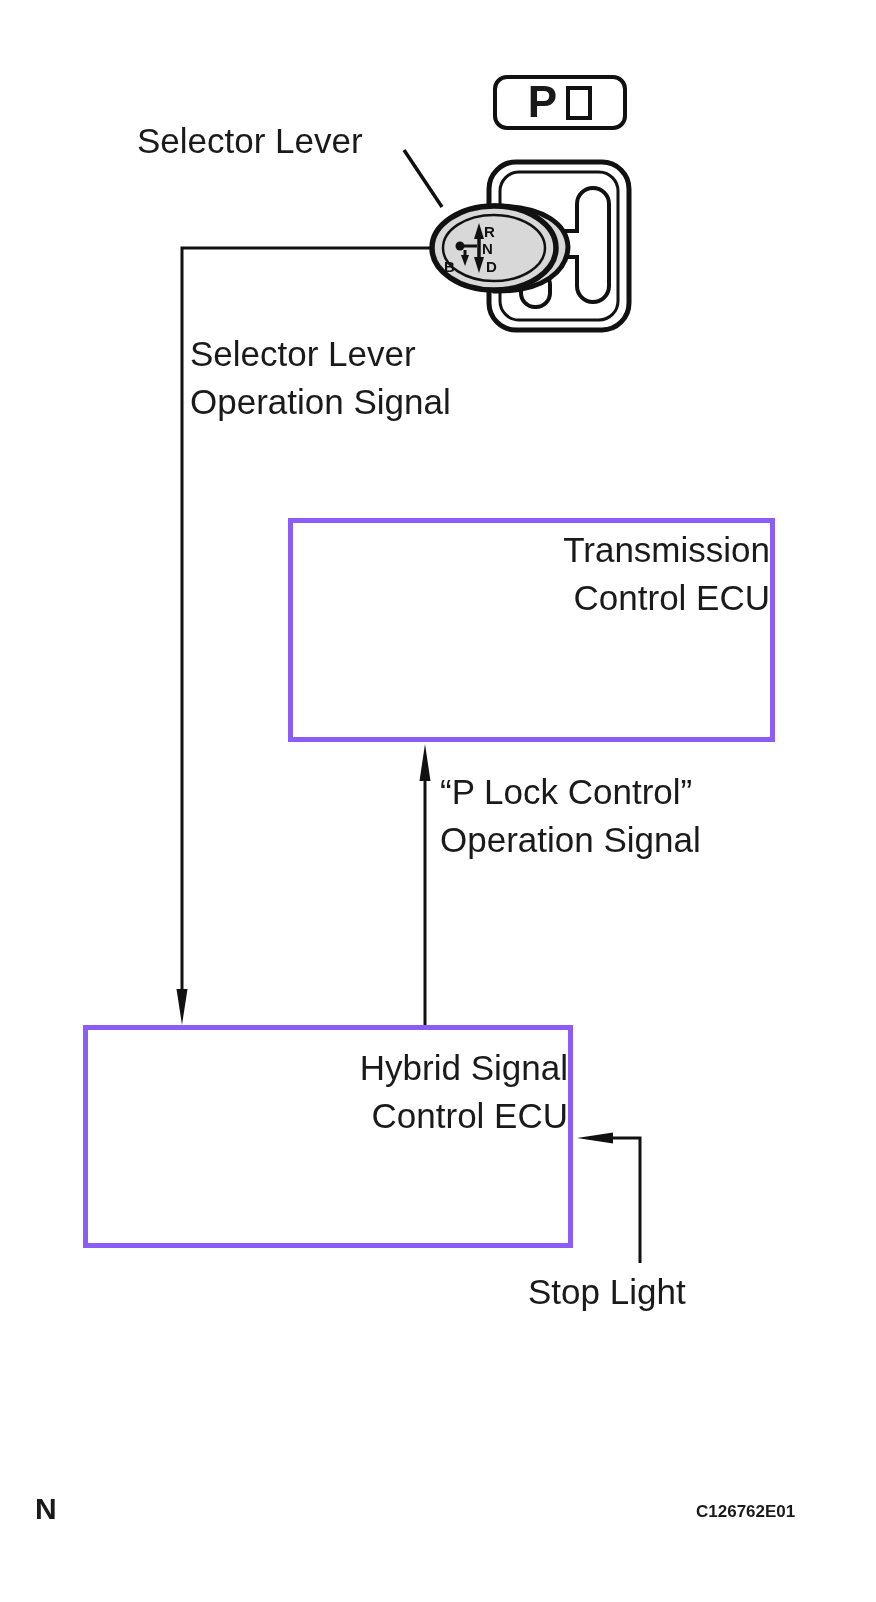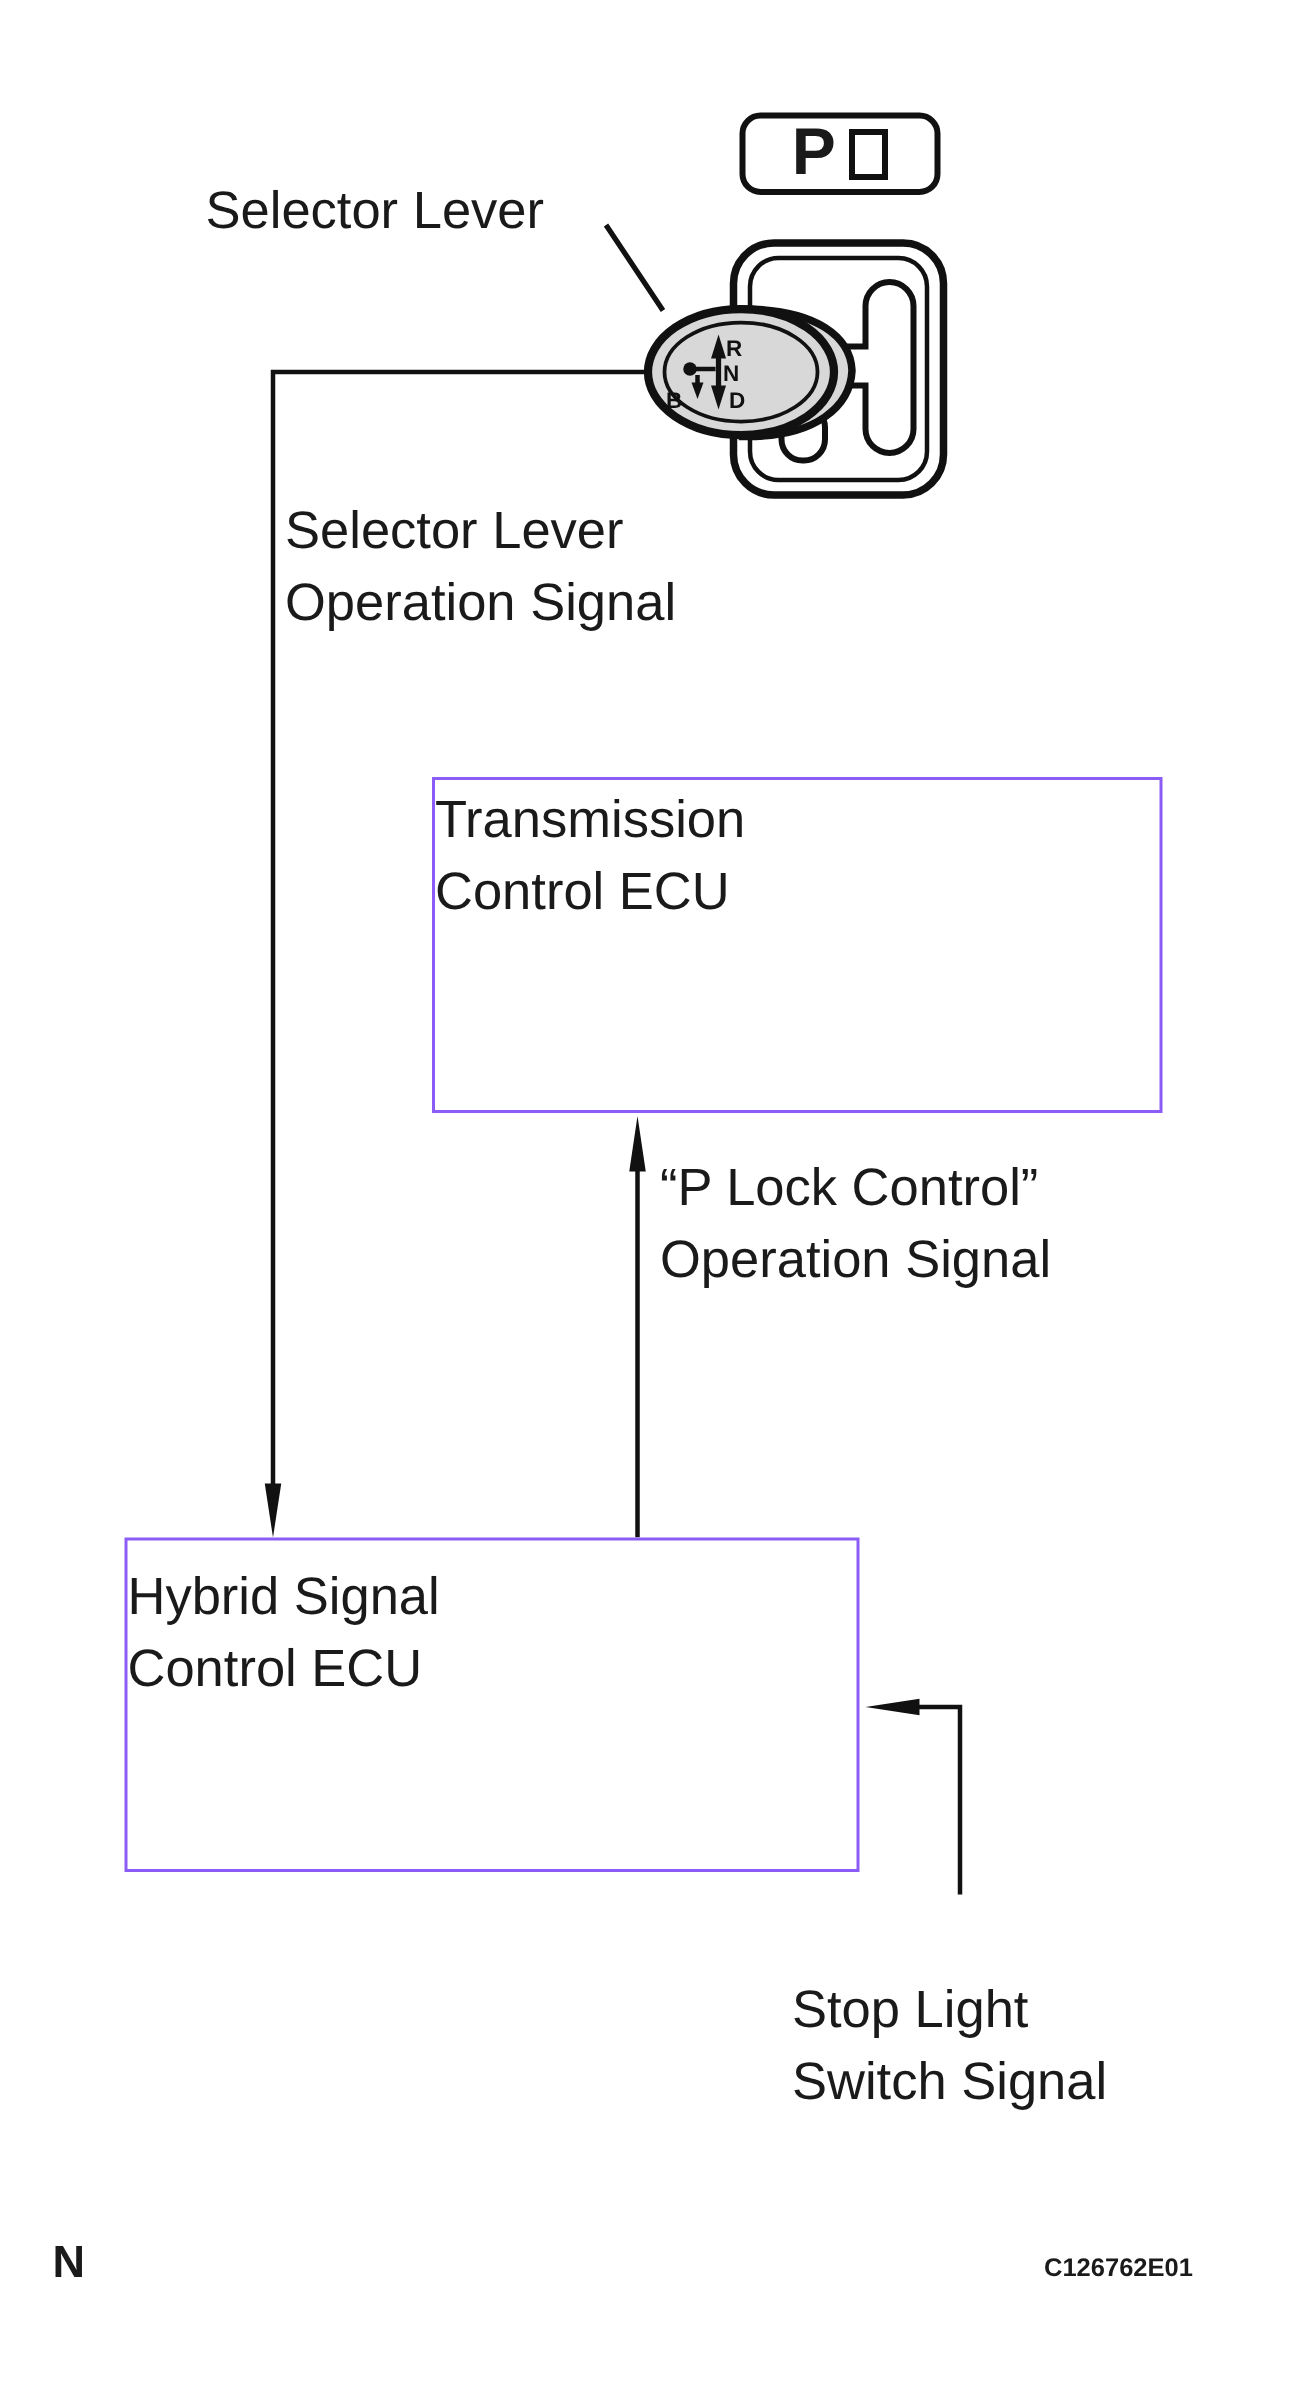--- a/index.html
+++ b/index.html
@@ -1,21 +1,21 @@
 <!DOCTYPE html>
 <html><head>
 <meta charset="utf-8">
 <style>
   html,body{margin:0;padding:0;background:#ffffff;}
   body{width:876px;height:1602px;position:relative;font-family:"Liberation Sans",sans-serif;color:#1a1a1a;}
   .stage{position:absolute;inset:0;width:876px;height:1602px;}
   svg.lineart{position:absolute;left:0;top:0;width:876px;height:1602px;}
   .label{position:absolute;font-size:35px;line-height:48px;white-space:nowrap;}
   .single{line-height:40px;}
-  .ecu-box{position:absolute;border:2px solid #8b5cf6;background:#fff;box-sizing:border-box;text-align:left;}
+  .ecu-box{position:absolute;border:5px solid #8b5cf6;background:#fff;box-sizing:border-box;text-align:right;}
   .ecu-box .bt{font-size:35px;line-height:48px;}
   .p-button{position:absolute;left:493px;top:75px;width:126px;height:47px;border:4px solid #111;border-radius:14px;display:flex;align-items:center;justify-content:center;gap:9px;background:#fff;}
   .p-button .pglyph{font-weight:bold;font-size:44px;line-height:1;transform:translateY(-1px);}
   .p-button .prect{display:inline-block;width:18px;height:26px;border:4px solid #111;}
   .footnote-n{position:absolute;left:35px;top:1492px;font-weight:bold;font-size:30px;}
   .fig-code{position:absolute;left:696px;top:1502px;font-size:17px;font-weight:bold;}
   .knobtxt{font-weight:bold;font-size:15px;fill:#111;font-family:"Liberation Sans",sans-serif;}
 </style>
 </head>
 <body>
@@ -81,21 +81,20 @@
   <div class="label" style="left:440px;top:768px;">
     <div>“P Lock Control”</div>
     <div>Operation Signal</div>
   </div>
 
   <div class="ecu-box" style="left:83px;top:1025px;width:490px;height:223px;padding-top:14px;">
     <div class="bt">Hybrid Signal</div>
     <div class="bt">Control ECU</div>
   </div>
 
-  <div class="label" style="left:528px;top:1268px;margin-top:48px;">
+  <div class="label" style="left:528px;top:1268px;">
     <div>Stop Light</div>
-    <div>Switch Signal</div>
   </div>
 
   <div class="footnote-n">N</div>
   <div class="fig-code">C126762E01</div>
 
 </div>
 
 </body></html>

